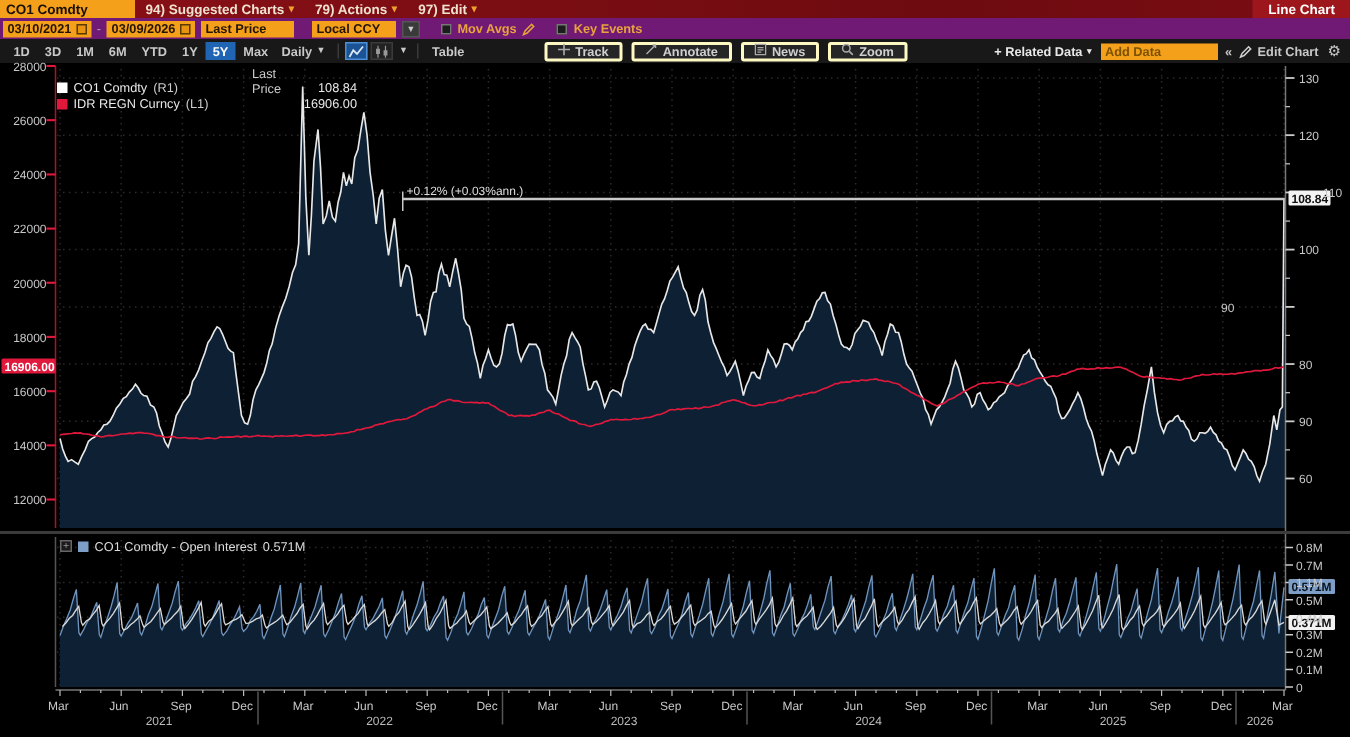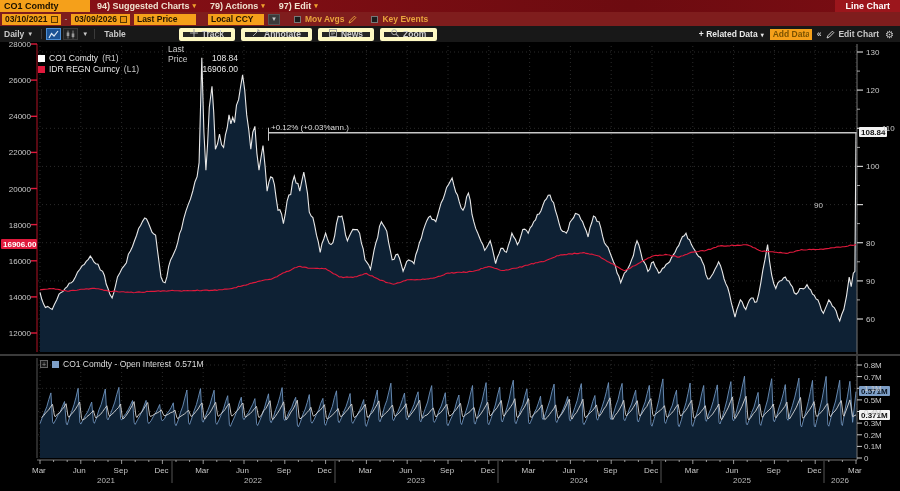--- a/index.html
+++ b/index.html
@@ -14,45 +14,45 @@
   .ticker-box { background:#f5a01a; color:#1a1000; font-weight:bold; height:12px;
     width:90px; padding:0 4px; display:flex; align-items:center; }
   .menu-item { color:#f0e2d0; font-weight:bold; padding:0 7px; display:flex; align-items:center; gap:3px; height:12px; }
   .menu-item .caret { color:#f0a22e; font-size:7px; }
   #titlebar .spacer { flex:1; }
   .charttype-box { background:#9c161c; color:#fff; font-weight:bold; height:12px;
     padding:0 10px; display:flex; align-items:center; }
 
   
   #toolbar2 { position:absolute; left:0; top:12px; width:900px; height:14px;
-    background:#7f1d1d; display:flex; align-items:center; gap:4px; font-size:8.5px; padding-left:2px; }
+    background:#701a75; display:flex; align-items:center; gap:4px; font-size:8.5px; padding-left:2px; }
   .obox { background:#f5a01a; color:#241500; font-weight:bold; height:11px;
     display:inline-flex; align-items:center; gap:3px; padding:0 3px; }
   .cal-icon { width:7px; height:7px; border:1px solid #5a3a00; background:#e89410; display:inline-block; }
   .dd-btn { background:#3a3a3a; color:#ccc; height:11px; width:12px; font-size:7px;
     display:inline-flex; align-items:center; justify-content:center; border:1px solid #555; }
   .chk { width:7px; height:7px; border:1px solid #777; background:#1c1c1c; display:inline-block; }
   .amber { color:#e8a33d; font-weight:bold; }
   .dash { color:#aaa; }
 
   
   #toolbar3 { position:absolute; left:0; top:26px; width:900px; height:16px;
     background:#181818; display:flex; align-items:center; font-size:8.5px; color:#c9c9c9; }
   .rng { padding:1px 5px; font-weight:bold; cursor:default; }
   .rng.sel { background:#2064b4; color:#fff; }
   .freq { padding:1px 4px; font-weight:bold; display:flex; gap:3px; align-items:center; }
   .vsep { width:1px; height:10px; background:#3a3a3a; margin:0 4px; }
   .icon-btn { width:15px; height:12px; border:1px solid #3a3a3a; display:inline-flex;
     align-items:center; justify-content:center; margin-right:2px; background:#222; }
   .icon-btn.sel { background:#1c5394; border-color:#4d8fd6; }
-  .tool-btn { background:#262626; border:4px solid #fef9c3; border-radius:2px; color:#cfcfcf;
+  .tool-btn { background:#262626; border:2px solid #fef9c3; border-radius:2px; color:#cfcfcf;
     font-size:8.5px; font-weight:bold; padding:1px 7px; margin-right:6px;
     display:inline-flex; align-items:center; gap:4px; height:13px; }
   .rel-data { color:#e8e8e8; font-weight:bold; display:flex; align-items:center; gap:3px; margin-right:6px;}
-  #add-data { background:#f5a01a; border:none; width:42px; height:11px; font-size:8.5px;
+  #add-data { background:#f5a01a; border:none; width:78px; height:11px; font-size:8.5px;
     font-weight:bold; padding:0 3px; color:#241500; font-family:"Liberation Sans",sans-serif; }
   #add-data::placeholder { color:#7a5200; }
   .glyph { color:#c9c9c9; }
 
   
   #chart-svg { position:absolute; left:0; top:0; }
   #overlay { position:absolute; left:0; top:0; width:900px; height:491px; pointer-events:none; }
   .ax { position:absolute; font-size:8px; color:#c8c8c8; white-space:nowrap; }
   .ax.r { text-align:left; }
   .ax.l { width:33px; text-align:right; }
@@ -126,20 +126,30 @@
     <span class="amber">Mov Avgs</span>
     <svg width="9" height="9" viewBox="0 0 9 9">
         <path d="M1,8 L2,5.6 L6.4,1.2 L7.8,2.6 L3.4,7 Z" fill="none" stroke="#e8a33d" stroke-width="1"></path>
       </svg>
     <span style="width:6px"></span>
     <span class="chk"></span>
     <span class="amber">Key Events</span>
   </div>
 
   <div id="toolbar3">
+    <span id="range-group" style="display:flex;align-items:center;margin-left:4px">
+        <span class="rng">1D</span>
+        <span class="rng">3D</span>
+        <span class="rng">1M</span>
+        <span class="rng">6M</span>
+        <span class="rng">YTD</span>
+        <span class="rng">1Y</span>
+        <span class="rng sel">5Y</span>
+        <span class="rng">Max</span>
+      </span>
     <span class="freq">
       <span>Daily</span>
       <span style="font-size:6px">▼</span>
     </span>
     <span class="vsep"></span>
     <span class="icon-btn sel">
       <svg width="11" height="9" viewBox="0 0 11 9">
           <polyline points="1,8 3.5,3.5 6,6 10,1" fill="none" stroke="#dce8f5" stroke-width="1.2"></polyline>
         </svg>
     </span>

